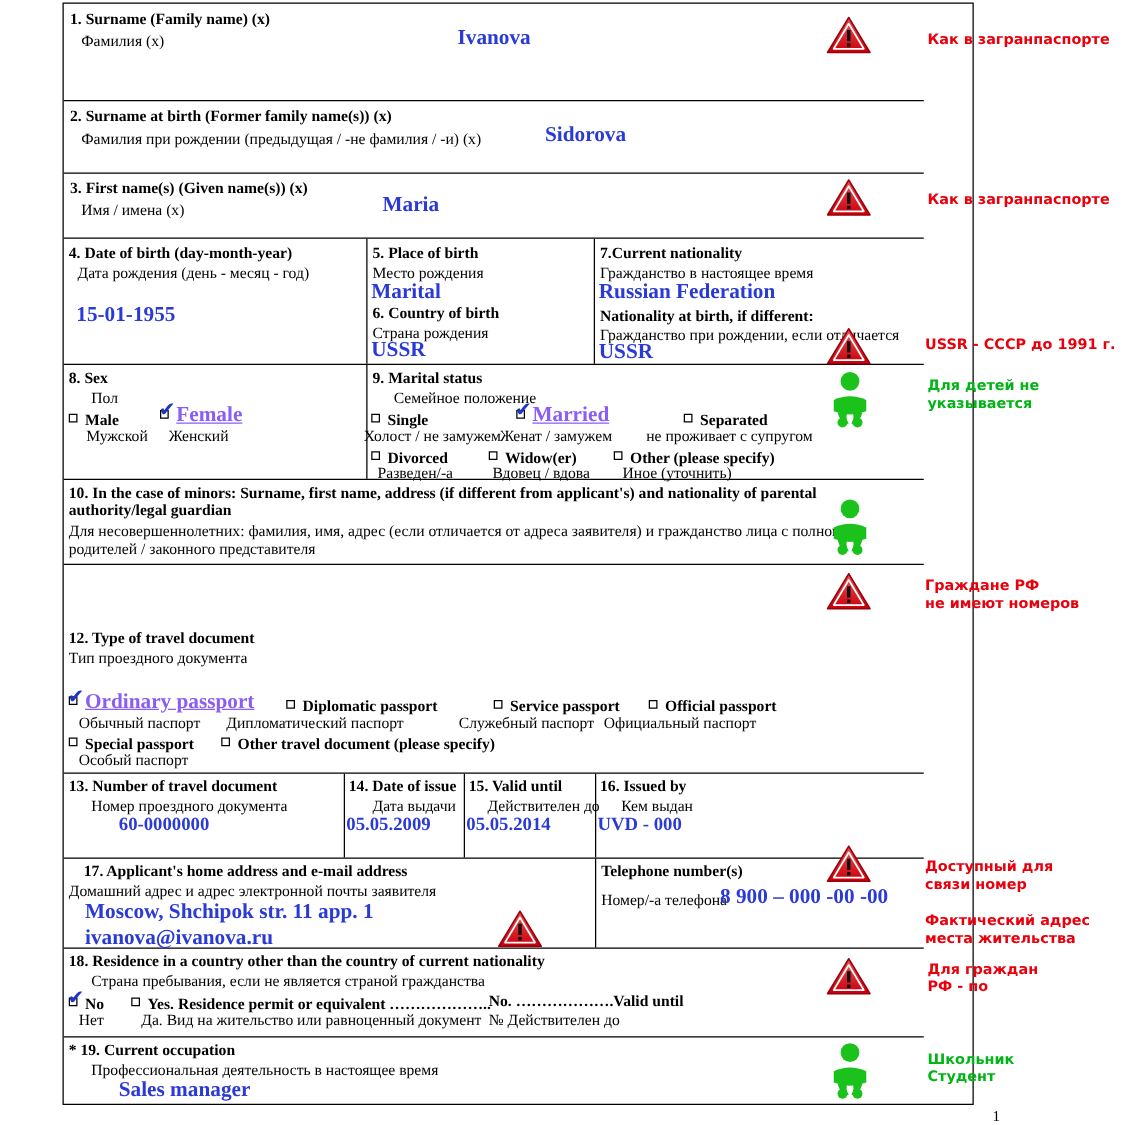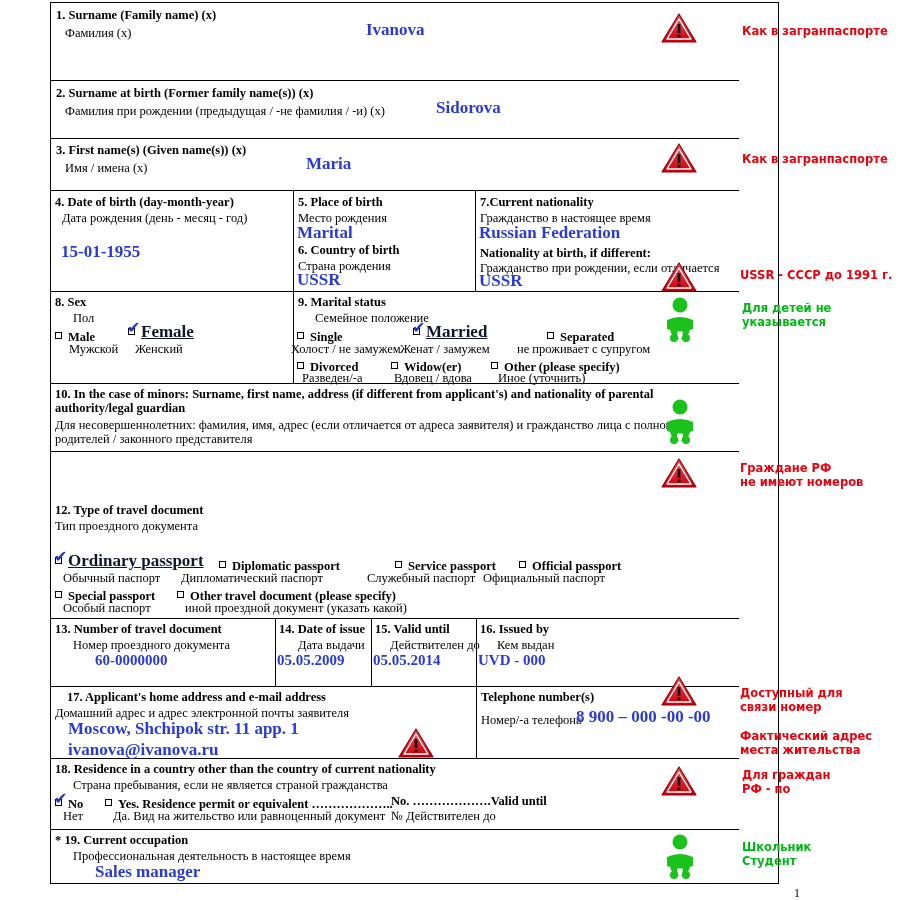--- a/index.html
+++ b/index.html
@@ -23,21 +23,21 @@
   .abs{position:absolute;white-space:nowrap;}
   .wrap{position:absolute;}
   
   .cb{display:inline-block;position:relative;width:9px;height:9px;vertical-align:1px;}
   .cb .box{position:absolute;left:0;top:1px;width:7px;height:7px;border:1px solid #000;box-sizing:border-box;}
   .cb.checked .tick{
     position:absolute;left:-1px;top:-7px;color:#1f35c4;font-size:16px;font-weight:bold;
     line-height:1;font-family:"DejaVu Sans",sans-serif;
   }
   .opt-en{font-weight:bold;font-size:12.5px;}
-  .opt-en.sel{color:#0f172a;font-size:17px;text-decoration:underline;}
+  .opt-en.sel{color:#8b5cf6;font-size:17px;text-decoration:underline;}
   .opt-ru{font-size:12.5px;}
   
   .note{position:absolute;white-space:pre-line;font-family:"DejaVu Sans",sans-serif;
         font-weight:bold;font-size:11.5px;line-height:1.25;}
   .note.red{color:#e8000d;}
   .note.green{color:#00b515;}
   
   .icon{position:absolute;}
   .warn svg,.baby svg{display:block;}
   .pageno{position:absolute;font-family:"Liberation Serif",serif;font-size:12px;color:#000;}
@@ -158,21 +158,21 @@
     <div class="row" style="top:497px;height:119px;width:688px;">
       <div class="abs en" style="left:4px;top:3px;">12. Type of travel document</div>
       <div class="abs ru" style="left:4px;top:19px;text-align:right;">Тип проездного документа</div>
 
       <div class="abs" style="left:4px;top:51px;">
         <span class="cb checked"><span class="box"></span><span class="tick">✔</span></span>
         <span class="opt-en sel">Ordinary passport</span>
       </div>
       <div class="abs opt-ru" style="left:12px;top:71px;">Обычный паспорт</div>
 
-      <div class="abs" style="left:168px;top:56px;">
+      <div class="abs" style="left:178px;top:56px;">
         <span class="cb"><span class="box"></span></span>
         <span class="opt-en">Diplomatic passport</span>
       </div>
       <div class="abs opt-ru" style="left:130px;top:71px;">Дипломатический паспорт</div>
 
       <div class="abs" style="left:344px;top:56px;">
         <span class="cb"><span class="box"></span></span>
         <span class="opt-en">Service passport</span>
       </div>
       <div class="abs opt-ru" style="left:316px;top:71px;">Служебный паспорт</div>
@@ -186,21 +186,20 @@
       <div class="abs" style="left:4px;top:86px;">
         <span class="cb"><span class="box"></span></span>
         <span class="opt-en">Special passport</span>
       </div>
       <div class="abs opt-ru" style="left:12px;top:101px;">Особый паспорт</div>
 
       <div class="abs" style="left:126px;top:86px;">
         <span class="cb"><span class="box"></span></span>
         <span class="opt-en">Other travel document (please specify)</span>
       </div>
-      <div class="abs opt-ru" style="left:134px;top:101px;">иной проездной документ (указать какой)</div>
     </div>
 
     <div class="row" style="top:616px;height:68px;width:688px;">
       <div class="cellsep" style="left:224px;"></div>
       <div class="cellsep" style="left:320px;"></div>
       <div class="cellsep" style="left:425px;"></div>
 
       <div class="abs en" style="left:4px;top:3px;">13. Number of travel document</div>
       <div class="abs ru" style="left:22px;top:19px;">Номер проездного документа</div>
       <div class="abs val-sm" style="left:44px;top:34px;">60-0000000</div>

